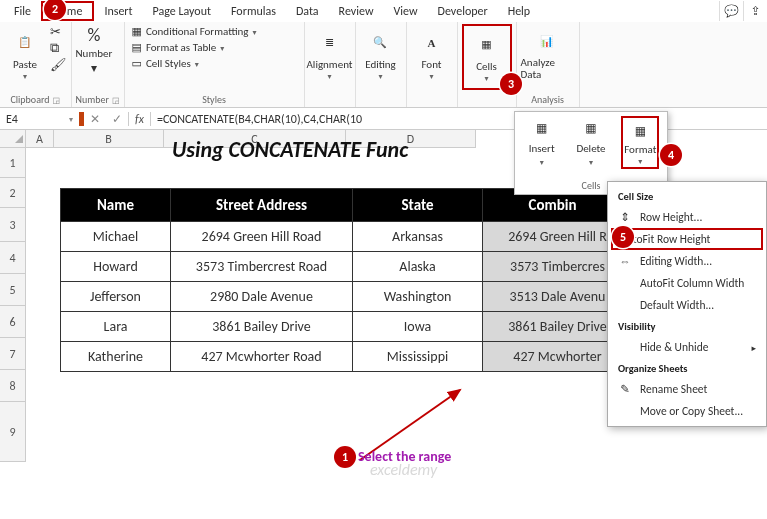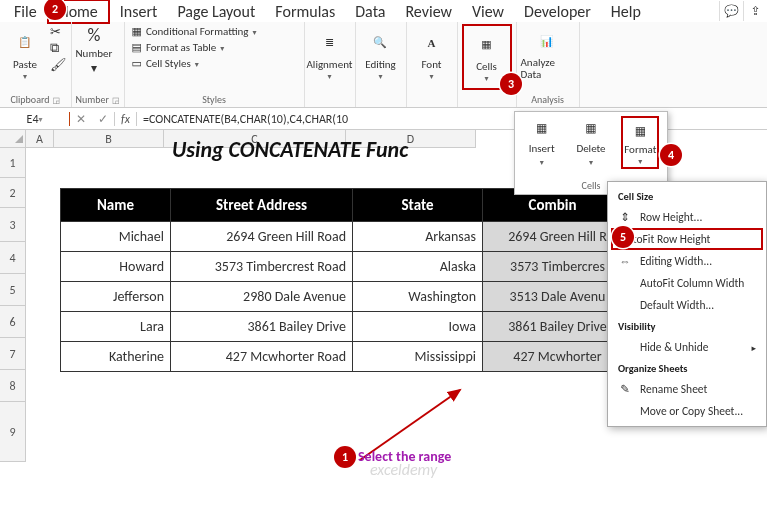--- a/index.html
+++ b/index.html
@@ -1,20 +1,20 @@
 <!DOCTYPE html>
 <html><head>
 <meta charset="utf-8">
 <style>
   * { box-sizing: border-box; margin: 0; padding: 0; }
   body { font-family: "Segoe UI", Calibri, sans-serif; font-size: 12px; background: #fff; width: 767px; height: 519px; overflow: hidden; position: relative; color: #333; }
   
   
   .menubar { display: flex; align-items: center; height: 22px; background: #fff; padding-left: 4px; }
-  .menubar .tab { padding: 2px 10px; cursor: pointer; font-size: 16px; }
+  .menubar .tab { padding: 2px 10px; cursor: pointer; font-size: 12px; }
   .menubar .tab.active { border: 2.5px solid #c00000; padding: 1px 10px; }
   .menubar .spacer { flex: 1; }
   .menubar .rbtn { width: 24px; height: 20px; display: flex; align-items: center; justify-content: center; border-left: 1px solid #ddd; }
   
   
   .ribbon { display: flex; height: 86px; border-bottom: 1px solid #ccc; background: #fafafa; }
   .group { display: flex; flex-direction: column; border-right: 1px solid #e0e0e0; padding: 2px 4px 0 4px; }
   .group-body { flex: 1; display: flex; align-items: flex-start; gap: 4px; }
   .group-label { text-align: center; font-size: 10px; color: #666; padding: 1px 0; display: flex; justify-content: center; align-items: center; gap: 3px; }
   .group-label .dlg { font-size: 8px; color: #888; }
@@ -39,38 +39,38 @@
   
   
   .fmt-menu { position: absolute; top: 181px; right: 0; width: 160px; background:#fff; border:1px solid #aaa; box-shadow: 2px 2px 8px rgba(0,0,0,0.3); padding: 4px 0; margin-left: 40px; }
   .fmt-menu .hdr { font-size: 10.5px; color: #222; font-weight: 600; padding: 4px 10px 3px 10px; }
   .fmt-menu .item { display:flex; align-items:center; gap:8px; padding: 4px 10px; font-size: 11.5px; white-space: nowrap;}
   .fmt-menu .item .mico { width: 14px; height:14px; display:inline-flex; align-items:center; justify-content:center;}
   .fmt-menu .item.hl { border: 2.5px solid #c00000; margin: 0 3px; padding: 2px 7px;}
   
   
   .fbar { display:flex; align-items:center; height: 22px; border-bottom: 1px solid #ccc; font-size: 12px; }
-  .namebox { width: 70px; border-right: 1px solid #c2410c; padding: 0 6px; display:flex; align-items:center; justify-content:center;}
+  .namebox { width: 84px; border-right: 5px solid #c2410c; padding: 0 6px; display:flex; align-items:center; justify-content:space-between;}
   .namebox .dd { font-size:8px; color:#888;}
   .fbar-btns { display:flex; border-right: 1px solid #ccc;}
   .fbar-btns span { width:22px; text-align:center; color:#888;}
   .fxlabel { font-style: italic; width:22px; text-align:center; color:#555; border-right:1px solid #ccc;}
   .formula { flex:1; padding: 0 6px; font-family: Calibri, sans-serif; }
   .corner { width: 26px; height:18px; background:#f3f3f3; border-right:1px solid #ccc; border-bottom:1px solid #ccc; display:flex; align-items:center; justify-content:flex-end; padding-right:2px;}
   .corner::after { content:""; border-style:solid; border-width: 0 0 8px 8px; border-color: transparent transparent #b0b0b0 transparent;}
   .colheads { display:flex; }
   .ch { background:#f3f3f3; border-right:1px solid #ccc; border-bottom:1px solid #ccc; text-align:center; font-size:12px; height:18px; line-height:18px; color:#555;}
   .rowheads { display:flex; flex-direction:column;}
   .rh { width:26px; background:#f3f3f3; border-right:1px solid #ccc; border-bottom:1px solid #ccc; text-align:center; font-size:12px; color:#555; display:flex; align-items:center; justify-content:center;}
   
   .sheet { position:relative; }
   
   .datatable { position:absolute; top: 36px; left: 60px; border-collapse:collapse; }
   .datatable th { background:#000; color:#fff; font-size:15px; font-weight:700; padding: 7px 6px; border: 1px solid #333; }
-  .datatable td { border:1px solid #333; text-align:right; font-size:14px; padding: 6px 6px; background:#fff;}
+  .datatable td { border:1px solid #333; text-align:center; font-size:14px; padding: 6px 6px; background:#fff;}
   .datatable td.sel { background:#d8d8d8; text-align:center; padding-left:16px;}
   
   .title1 { position:absolute; top: 6px; left: 172px; font-size: 22px; font-weight:700; font-style:italic; color:#111;}
   
   .col-A { width: 28px;} .col-B { width: 110px;} .col-C { width: 182px;} .col-D { width: 130px;}
   
   .marker { position:absolute; width:22px; height:22px; background:#c00000; color:#fff; border-radius:50%; display:flex; align-items:center; justify-content:center; font-size:12px; font-weight:700; z-index:50; box-shadow: 0 0 0 1.5px #fff;}
   
   .annot { position:absolute; color:#a21caf; font-weight:700; font-size:14px; z-index:40;}
   .arrow { position:absolute; z-index:35; }

